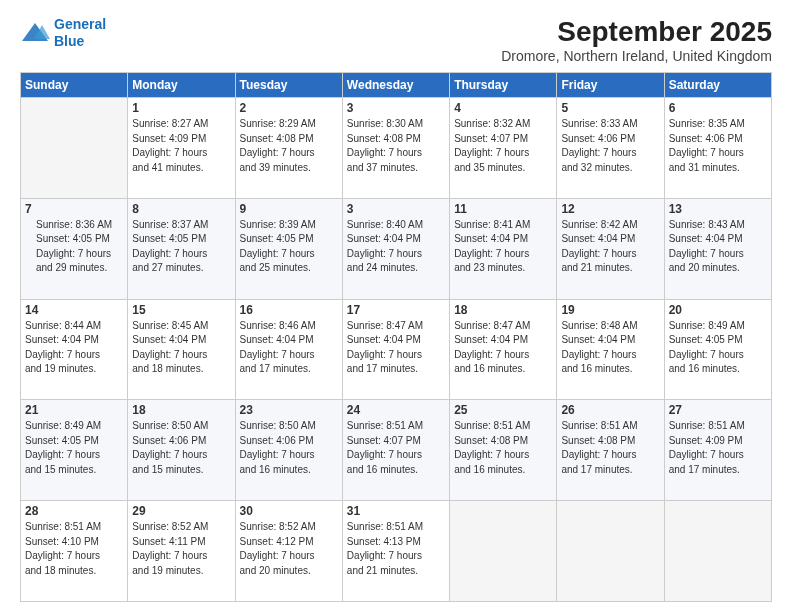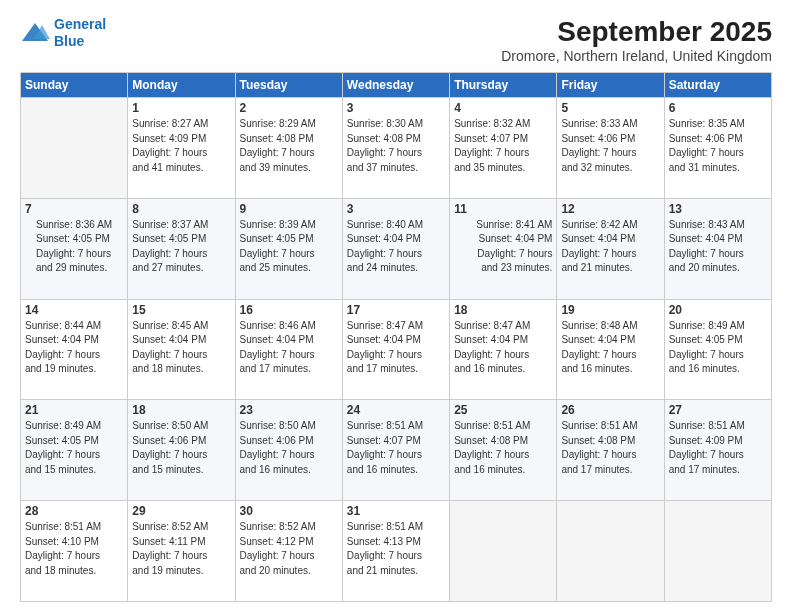--- a/index.html
+++ b/index.html
@@ -199,21 +199,21 @@
           </td>
           <td>
             <span class="day-num">3</span>
             <div class="day-info" style="white-space: pre-line;">Sunrise: 8:40 AM
 Sunset: 4:04 PM
 Daylight: 7 hours
 and 24 minutes.</div>
           </td>
           <td>
             <span class="day-num">11</span>
-            <div class="day-info" style="white-space: pre-line; text-align: right;">Sunrise: 8:41 AM
+            <div class="day-info" style="white-space: pre-line;">Sunrise: 8:41 AM
 Sunset: 4:04 PM
 Daylight: 7 hours
 and 23 minutes.</div>
           </td>
           <td>
             <span class="day-num">12</span>
             <div class="day-info" style="white-space: pre-line;">Sunrise: 8:42 AM
 Sunset: 4:04 PM
 Daylight: 7 hours
 and 21 minutes.</div>

